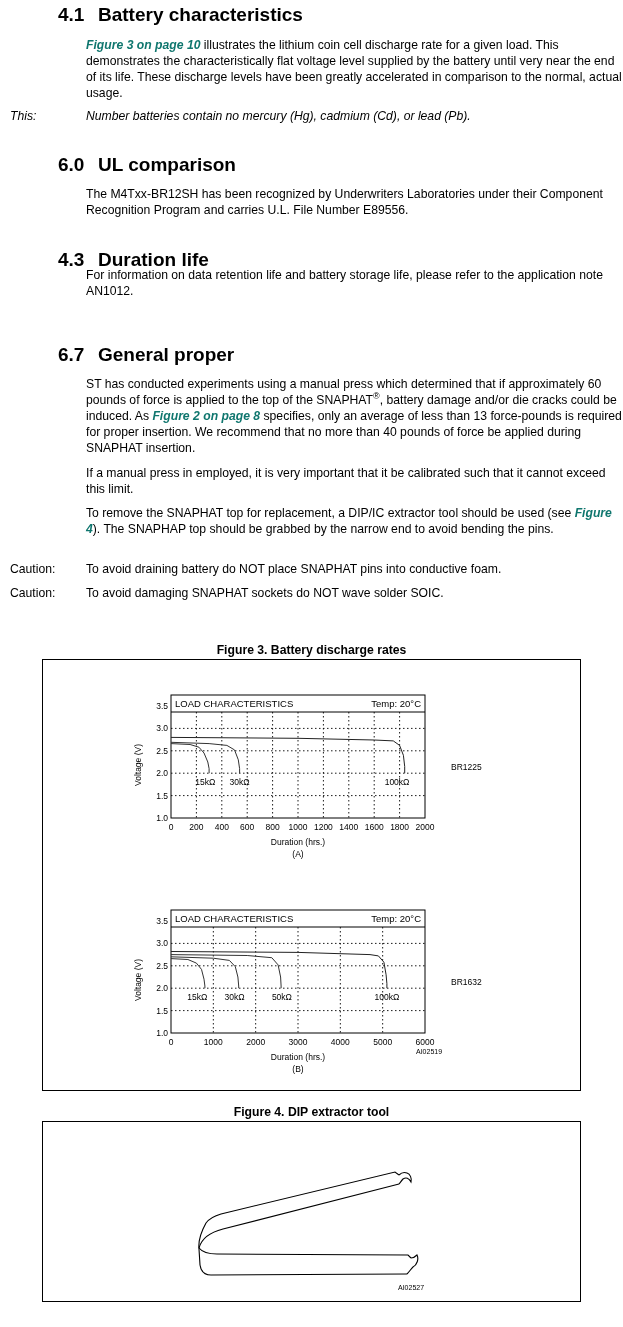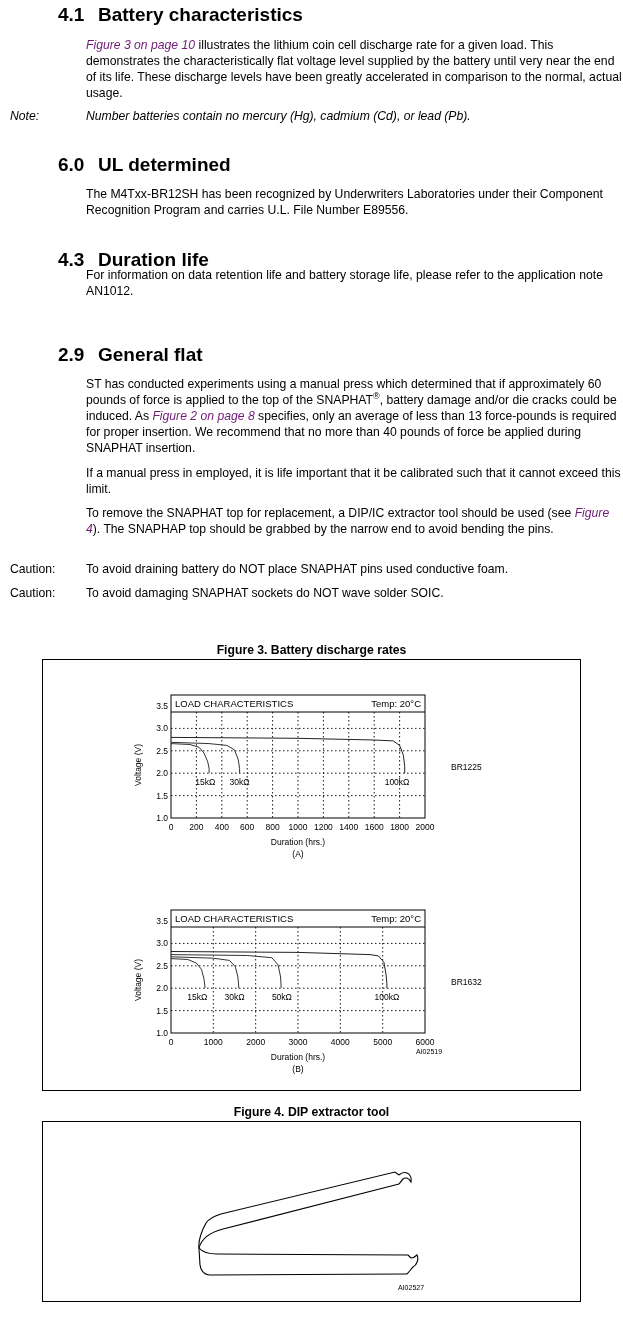--- a/index.html
+++ b/index.html
@@ -2,50 +2,50 @@
 <html><head>
 <meta charset="utf-8">
 <style>
   html,body{margin:0;padding:0;background:#fff;}
   body{width:623px;height:1327px;position:relative;overflow:hidden;font-family:"Liberation Sans",sans-serif;color:#000;}
   .abs{position:absolute;}
   .secnum{position:absolute;left:10px;font-size:19px;font-weight:bold;margin-left:48px;}
   .sectitle{position:absolute;left:86px;font-size:19px;font-weight:bold;margin-left:12px;}
   .para{position:absolute;left:86px;width:536px;font-size:12.2px;line-height:16px;}
   .lbl{position:absolute;left:10px;font-size:12.2px;line-height:16px;}
-  .ref{font-style:italic;color:#701a75;}
+  .ref{font-style:italic;color:#0f766e;font-weight:bold;}
   .it{font-style:italic;}
   .figcap{position:absolute;font-size:12.2px;font-weight:bold;text-align:center;width:623px;left:0;}
   .figbox{position:absolute;border:1px solid #000;background:#fff;}
   svg text{font-family:"Liberation Sans",sans-serif;}
 </style>
 </head>
 <body>
 
 <div class="secnum" style="top:4px">4.1</div>
 <div class="sectitle" style="top:4px">Battery characteristics</div>
 <div class="para" style="top:37px"><span class="ref">Figure 3 on page 10</span><span> illustrates the lithium coin cell discharge rate for a given load. This demonstrates the characteristically flat voltage level supplied by the battery until very near the end of its life. These discharge levels have been greatly accelerated in comparison to the normal, actual usage.</span></div>
-<div class="lbl it" style="top:108px">Note:</div>
+<div class="lbl it" style="top:108px">This:</div>
 <div class="para it" style="top:108px">Number batteries contain no mercury (Hg), cadmium (Cd), or lead (Pb).</div>
 
 <div class="secnum" style="top:154px">6.0</div>
-<div class="sectitle" style="top:154px">UL determined</div>
+<div class="sectitle" style="top:154px">UL comparison</div>
 <div class="para" style="top:186px">The M4Txx-BR12SH has been recognized by Underwriters Laboratories under their Component Recognition Program and carries U.L. File Number E89556.</div>
 
 <div class="secnum" style="top:249px">4.3</div>
 <div class="sectitle" style="top:249px">Duration life</div>
 <div class="para" style="top:267px">For information on data retention life and battery storage life, please refer to the application note AN1012.</div>
 
-<div class="secnum" style="top:344px">2.9</div>
-<div class="sectitle" style="top:344px">General flat</div>
+<div class="secnum" style="top:344px">6.7</div>
+<div class="sectitle" style="top:344px">General proper</div>
 <div class="para" style="top:376px"><span>ST has conducted experiments using a manual press which determined that if approximately 60 pounds of force is applied to the top of the SNAPHAT</span><sup style="font-size:9px;line-height:0">®</sup><span>, battery damage and/or die cracks could be induced. As </span><span class="ref">Figure 2 on page 8</span><span> specifies, only an average of less than 13 force-pounds is required for proper insertion. We recommend that no more than 40 pounds of force be applied during SNAPHAT insertion.</span></div>
-<div class="para" style="top:465px">If a manual press in employed, it is life important that it be calibrated such that it cannot exceed this limit.</div>
+<div class="para" style="top:465px">If a manual press in employed, it is very important that it be calibrated such that it cannot exceed this limit.</div>
 <div class="para" style="top:505px"><span>To remove the SNAPHAT top for replacement, a DIP/IC extractor tool should be used (see </span><span class="ref">Figure 4</span><span>). The SNAPHAP top should be grabbed by the narrow end to avoid bending the pins.</span></div>
 <div class="lbl" style="top:561px">Caution:</div>
-<div class="para" style="top:561px">To avoid draining battery do NOT place SNAPHAT pins used conductive foam.</div>
+<div class="para" style="top:561px">To avoid draining battery do NOT place SNAPHAT pins into conductive foam.</div>
 <div class="lbl" style="top:585px">Caution:</div>
 <div class="para" style="top:585px">To avoid damaging SNAPHAT sockets do NOT wave solder SOIC.</div>
 
 <div class="figcap" style="top:643px">Figure 3. Battery discharge rates</div>
 <div class="figbox" style="left:42px;top:659px;width:537px;height:430px">
   <svg id="chartA" width="537" height="210" style="position:absolute;left:0;top:0">
       <rect x="128" y="35" width="254" height="123" fill="#fff" stroke="#000" stroke-width="1"></rect>
       <line x1="128" y1="52" x2="382" y2="52" stroke="#000" stroke-width="1"></line>
       <text x="132" y="47" font-size="9.5">LOAD CHARACTERISTICS</text>
       <text x="378" y="47" font-size="9.5" text-anchor="end">Temp: 20°C</text>

